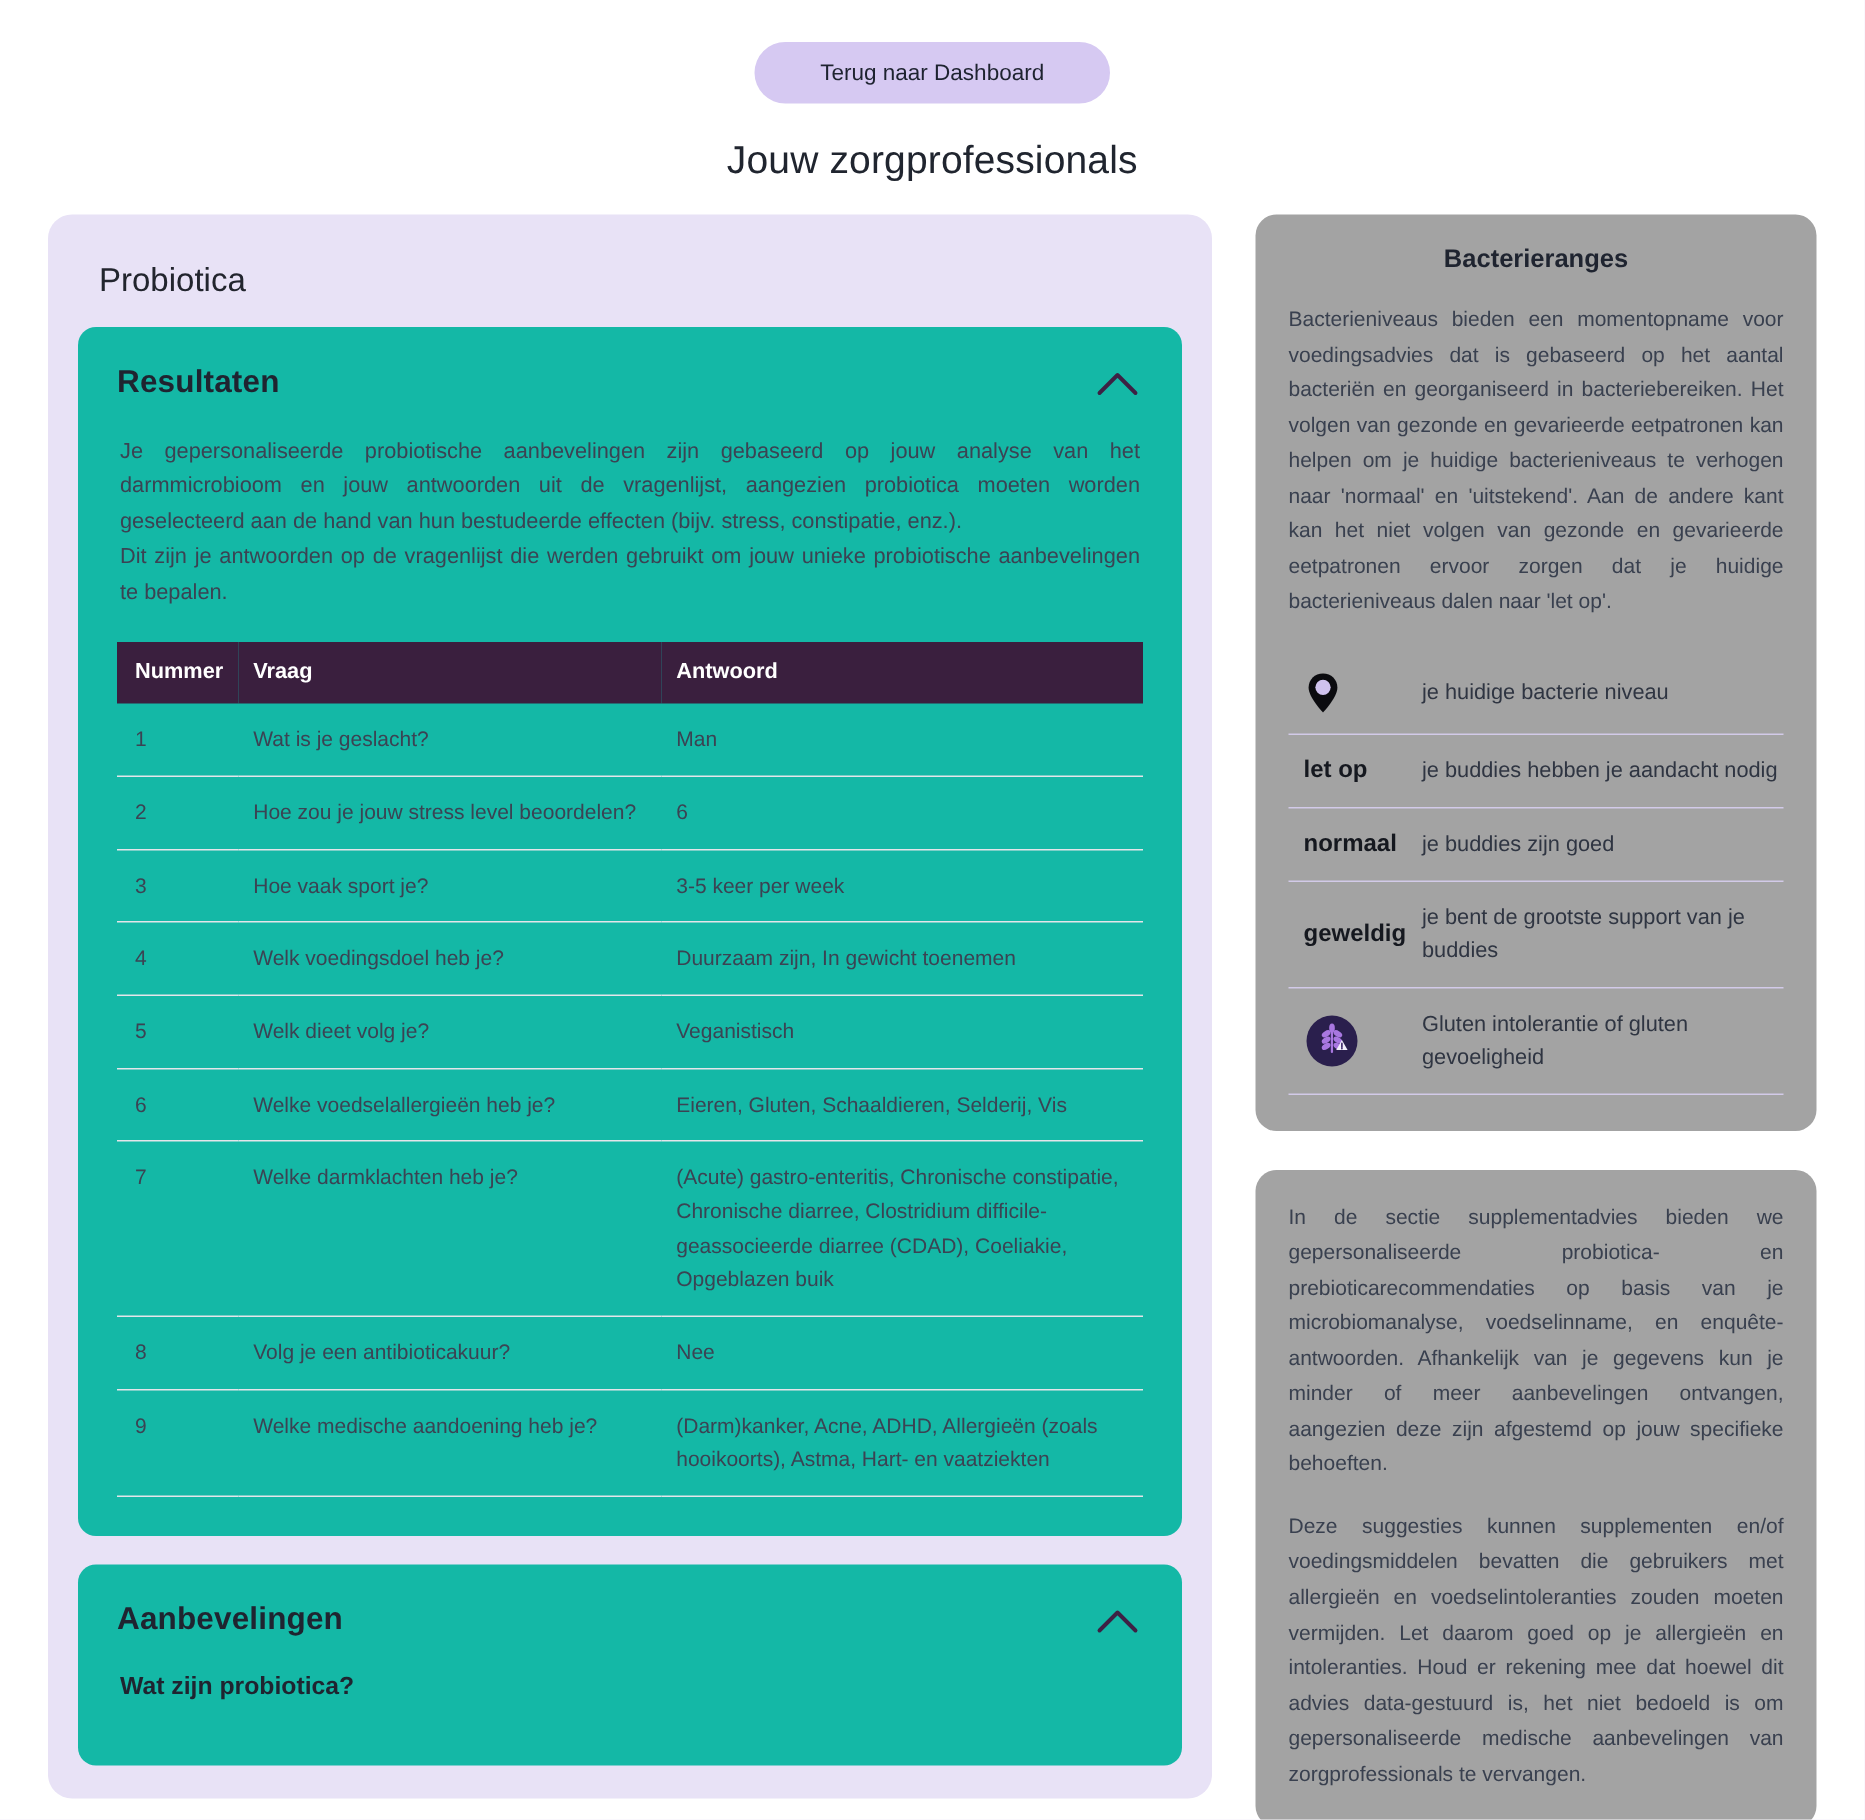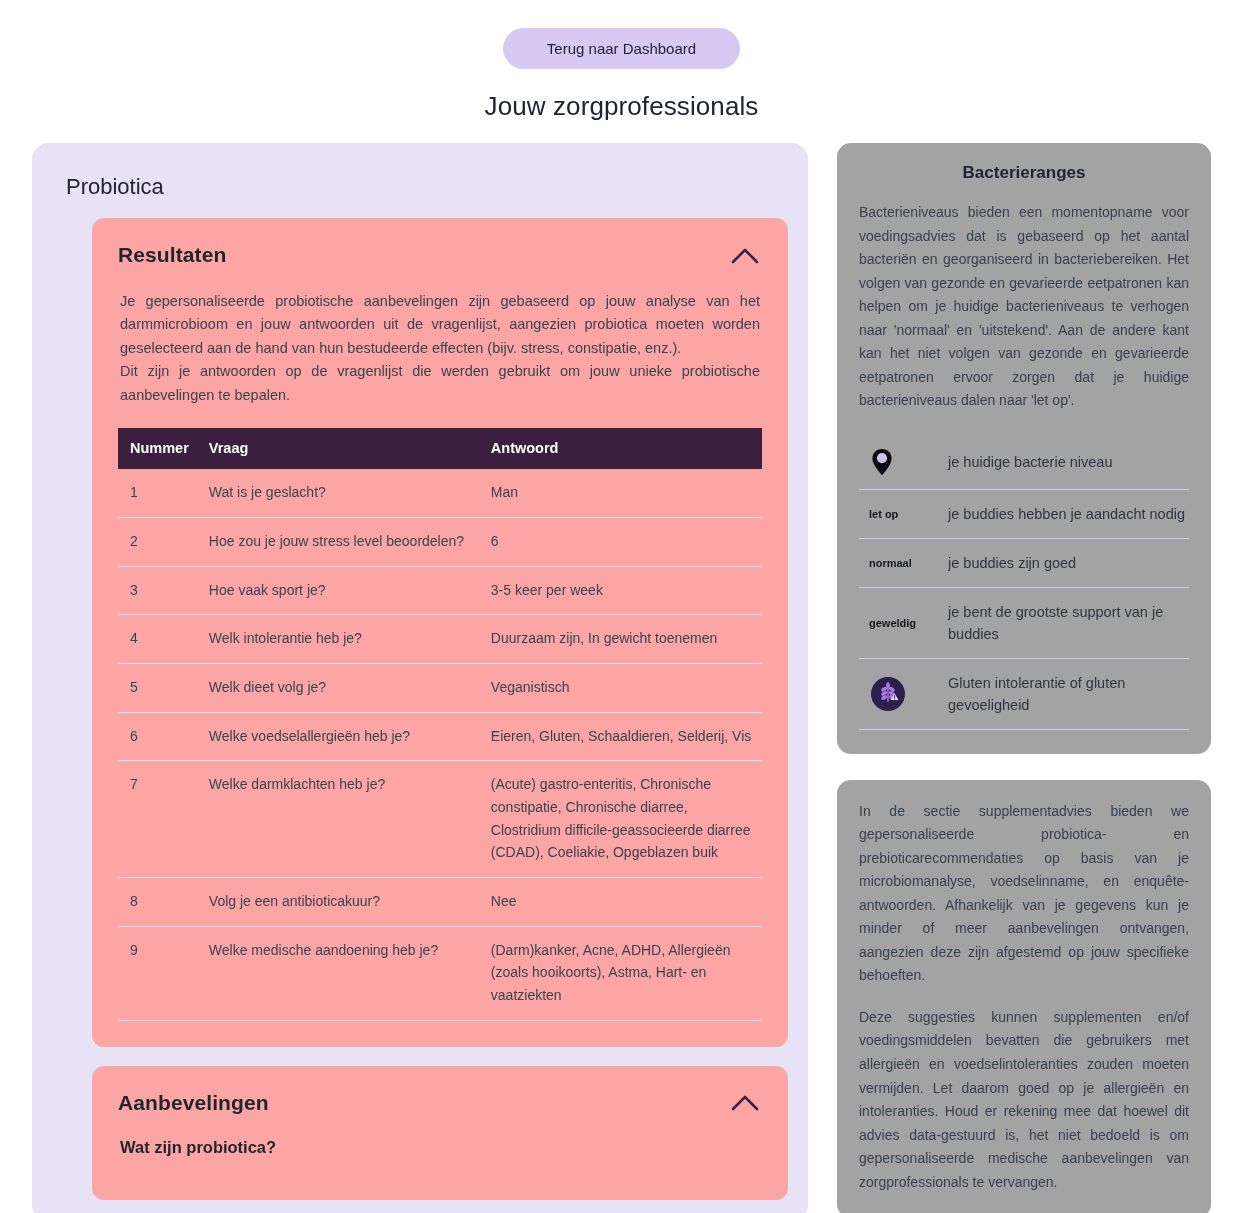--- a/index.html
+++ b/index.html
@@ -56,25 +56,24 @@
   }
   .panel-title {
     font-size: 22px;
     font-weight: 400;
     color: #22252e;
     padding: 11px 14px 18px 14px;
   }
 
   
   .card {
-    background: #fca5a5;
+    background: #14b8a6;
     border-radius: 12px;
     padding: 24px 26px 26px 26px;
     margin-bottom: 19px;
-    margin-left: 40px;
   }
   .card:last-child { margin-bottom: 0; }
   .card-head {
     display: flex; align-items: center; justify-content: space-between;
     margin-bottom: 22px;
   }
   .card-head h2 {
     font-size: 21px;
     font-weight: bold;
     color: #1f2430;
@@ -151,21 +150,21 @@
   .legend-row {
     display: flex;
     align-items: center;
     gap: 1px;
     padding: 13px 2px;
     border-bottom: 1px solid #d2cae8;
   }
   .legend-row:last-child { border-bottom: 1px solid #d2cae8; }
   .legend-key {
     width: 86px; flex: none;
-    font-size: 11px;
+    font-size: 16px;
     font-weight: bold;
     color: #15181f;
     display: flex; align-items: center; justify-content: flex-start;
     padding-left: 8px;
   }
   .legend-key.icon-key { padding-left: 10px; }
   .legend-val {
     font-size: 14.5px;
     color: #2f3542;
     line-height: 1.52;
@@ -236,21 +235,21 @@
                 <td>Hoe zou je jouw stress level beoordelen?</td>
                 <td>6</td>
               </tr>
               <tr>
                 <td>3</td>
                 <td>Hoe vaak sport je?</td>
                 <td>3-5 keer per week</td>
               </tr>
               <tr>
                 <td>4</td>
-                <td>Welk intolerantie heb je?</td>
+                <td>Welk voedingsdoel heb je?</td>
                 <td>Duurzaam zijn, In gewicht toenemen</td>
               </tr>
               <tr>
                 <td>5</td>
                 <td>Welk dieet volg je?</td>
                 <td>Veganistisch</td>
               </tr>
               <tr>
                 <td>6</td>
                 <td>Welke voedselallergieën heb je?</td>

